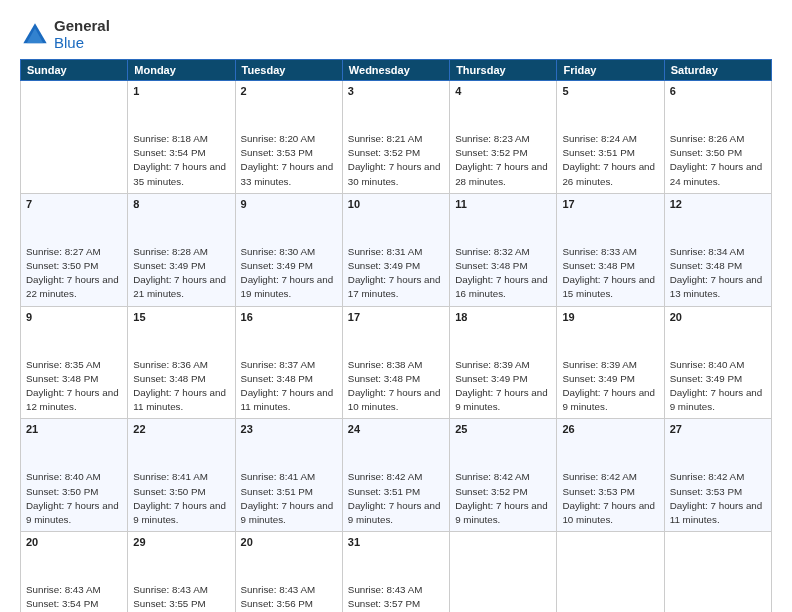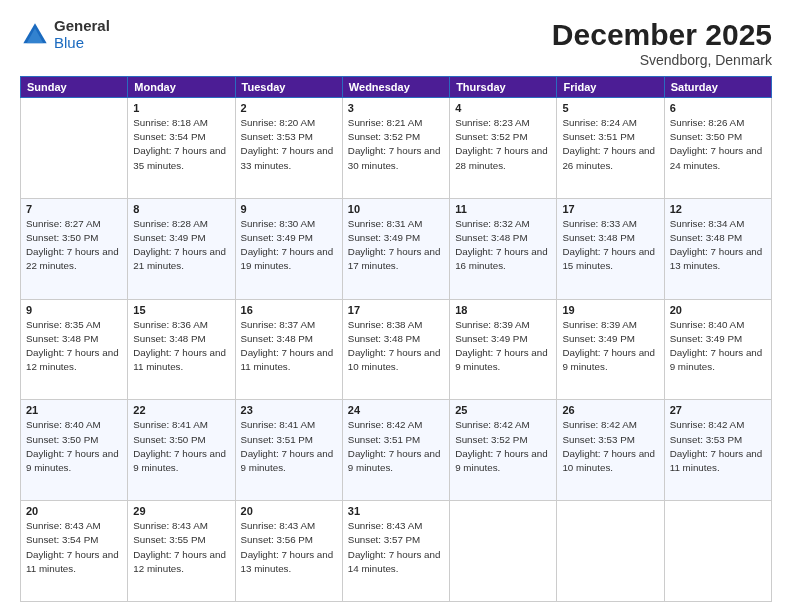--- a/index.html
+++ b/index.html
@@ -59,21 +59,21 @@
       font-size: 14px;
       color: #444;
     }
     .calendar {
       flex: 1;
       border-collapse: collapse;
       width: 100%;
       font-size: 10.2px;
     }
     .calendar thead th {
-      background: #4c1d95;
+      background: #0c4a6e;
       color: #fff;
       font-size: 11px;
       font-weight: bold;
       padding: 4px 6px;
       text-align: left;
       border: 1px solid #2a6bbf;
     }
     .calendar tbody td {
       border: 1px solid #ccc;
       vertical-align: top;
@@ -85,20 +85,21 @@
       font-weight: bold;
       font-size: 11px;
       color: #222;
       display: block;
       margin-bottom: 2px;
     }
     .day-info {
       color: #333;
       font-size: 9.8px;
       line-height: 1.45;
+      margin-top: 35px;
     }
     .empty-cell {
       background: #f9f9f9;
     }
     tr:nth-child(even) td {
       background: #f5f8ff;
     }
     tr:nth-child(odd) td {
       background: #fff;
     }
@@ -111,24 +112,20 @@
     <div class="logo">
       <svg class="logo-icon" viewBox="0 0 36 36">
         <polygon points="18,4 32,28 4,28" fill="#1a6abf"></polygon>
         <polygon points="18,10 28,28 8,28" fill="#4a9ae0" opacity="0.5"></polygon>
       </svg>
       <div class="logo-text">
         <span class="logo-general">General</span>
         <span class="logo-blue">Blue</span>
       </div>
     </div>
-    <div class="title-block">
-      <div class="month-title">December 2025</div>
-      <div class="location-title">Svendborg, Denmark</div>
-    </div>
   </div>
 
   <table class="calendar">
     <thead>
       <tr id="weekday-header">
           <th>Sunday</th>
           <th>Monday</th>
           <th>Tuesday</th>
           <th>Wednesday</th>
           <th>Thursday</th>

